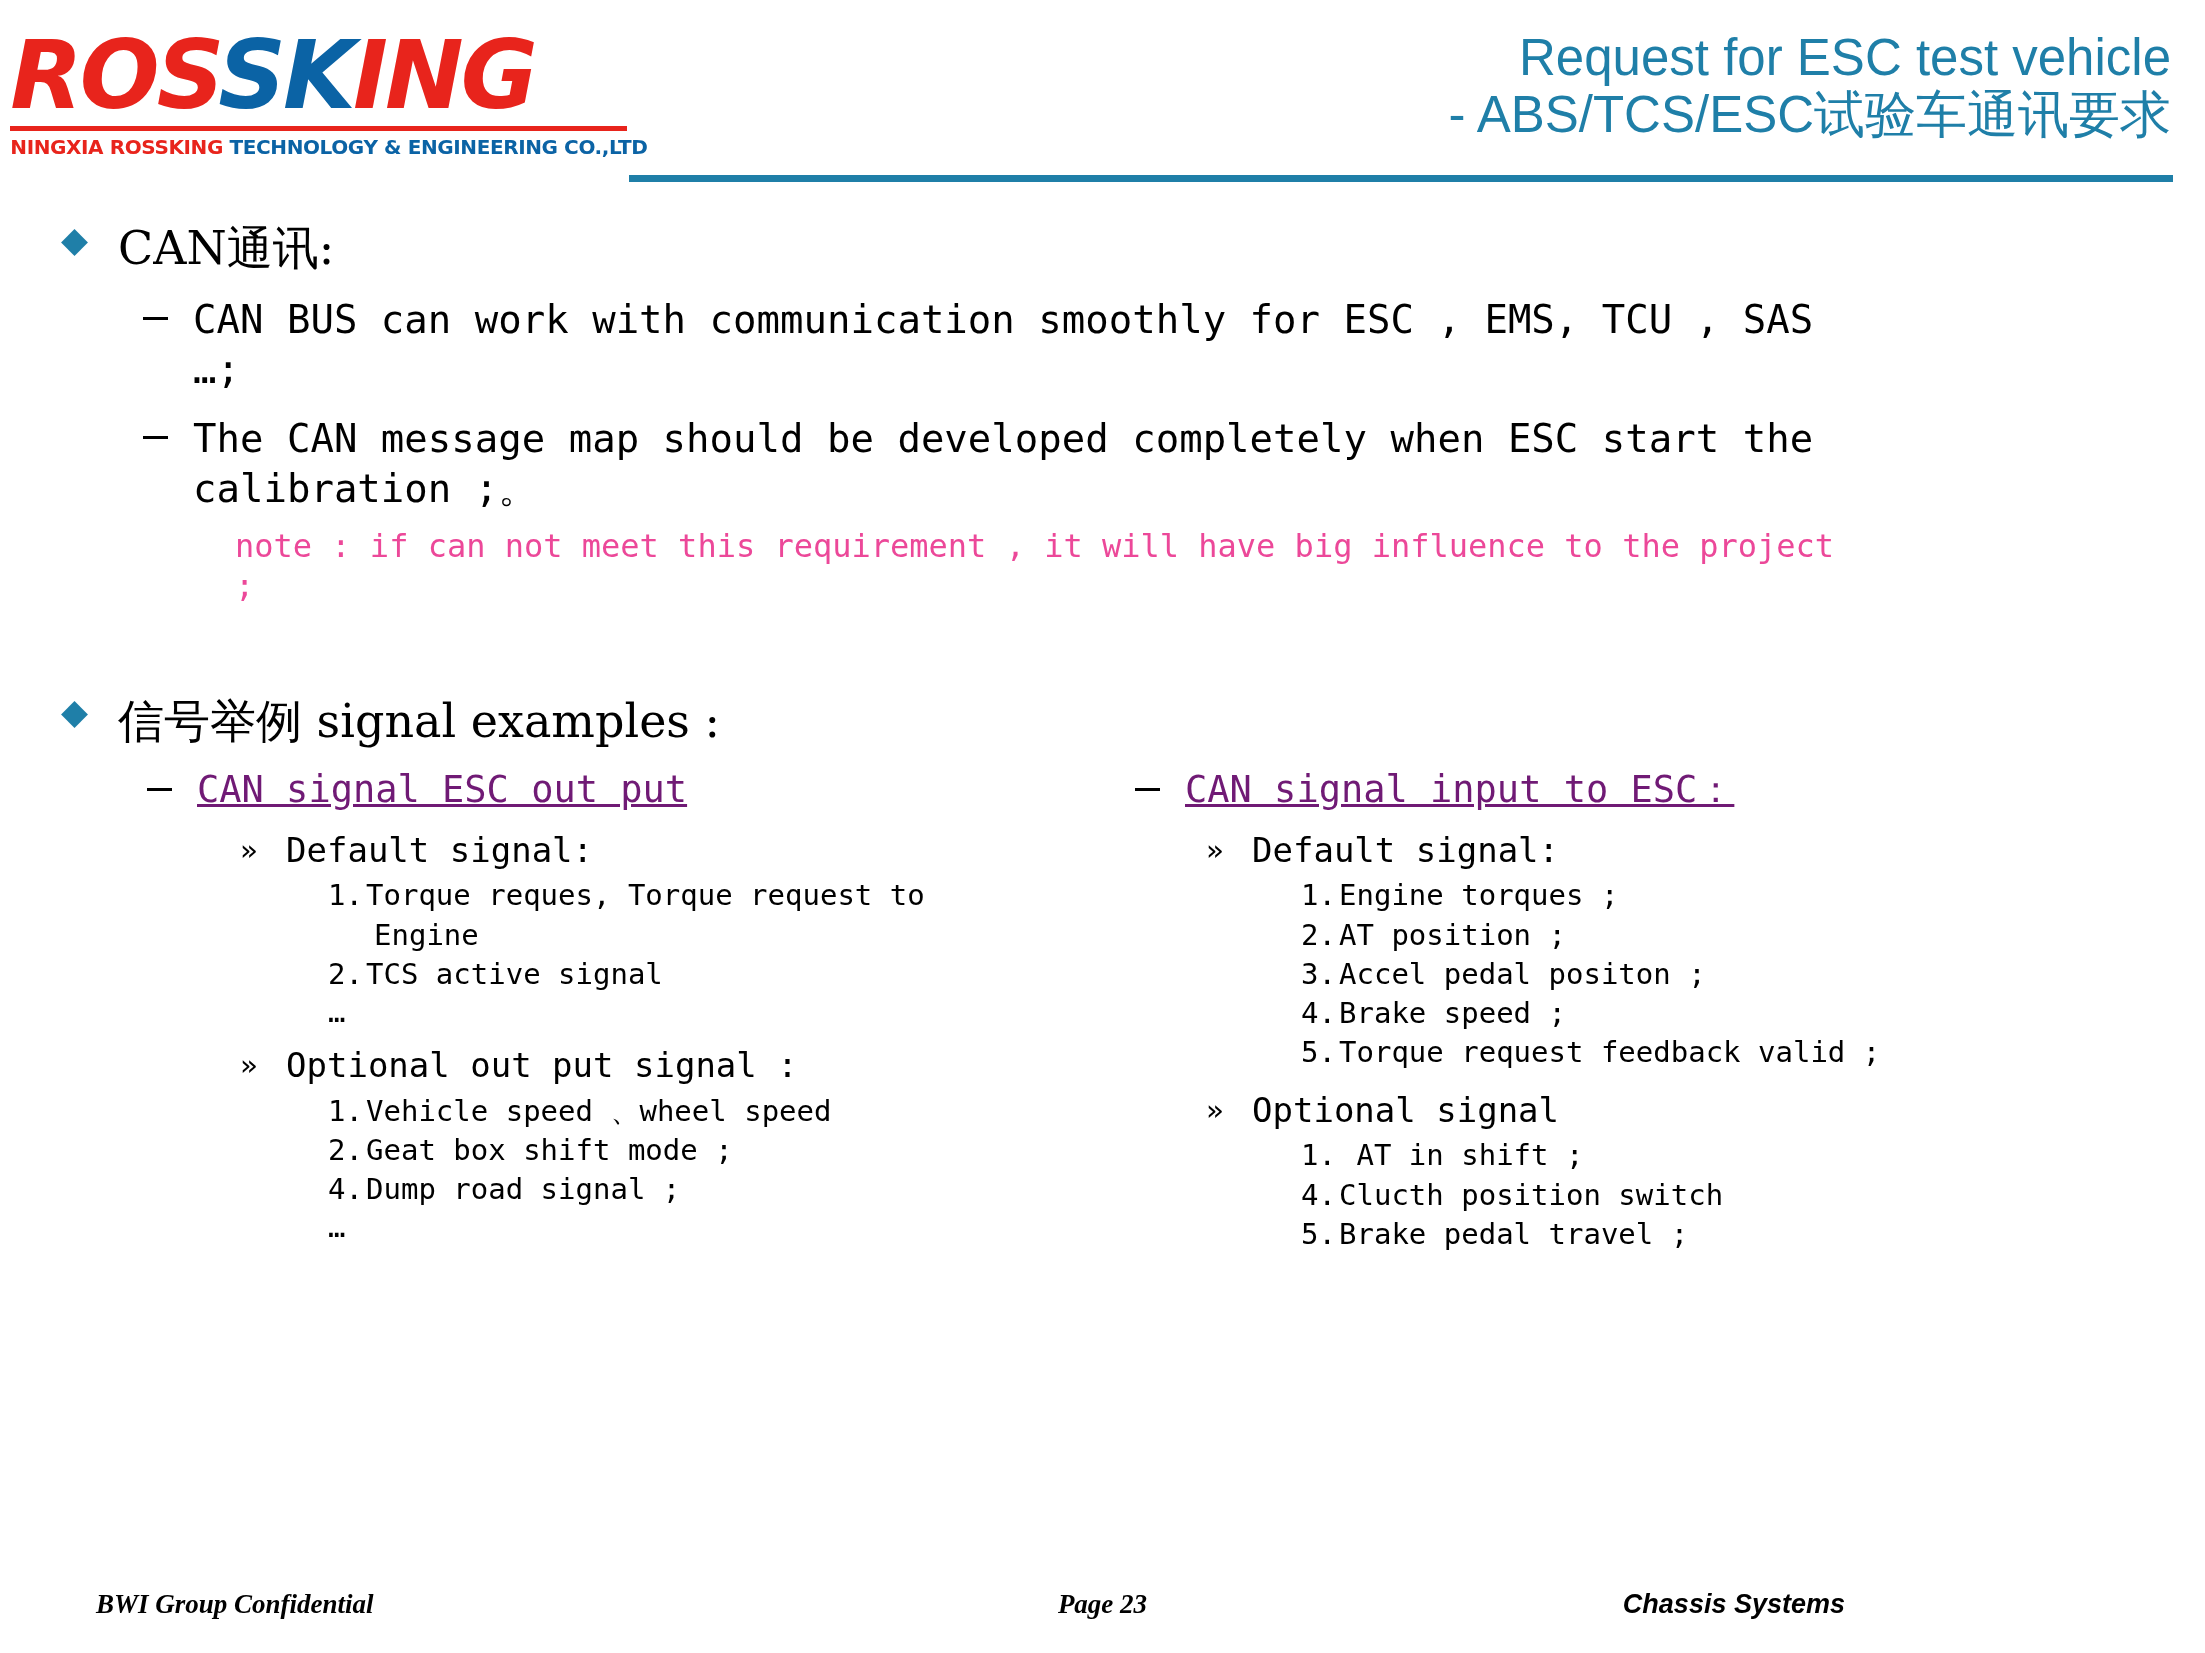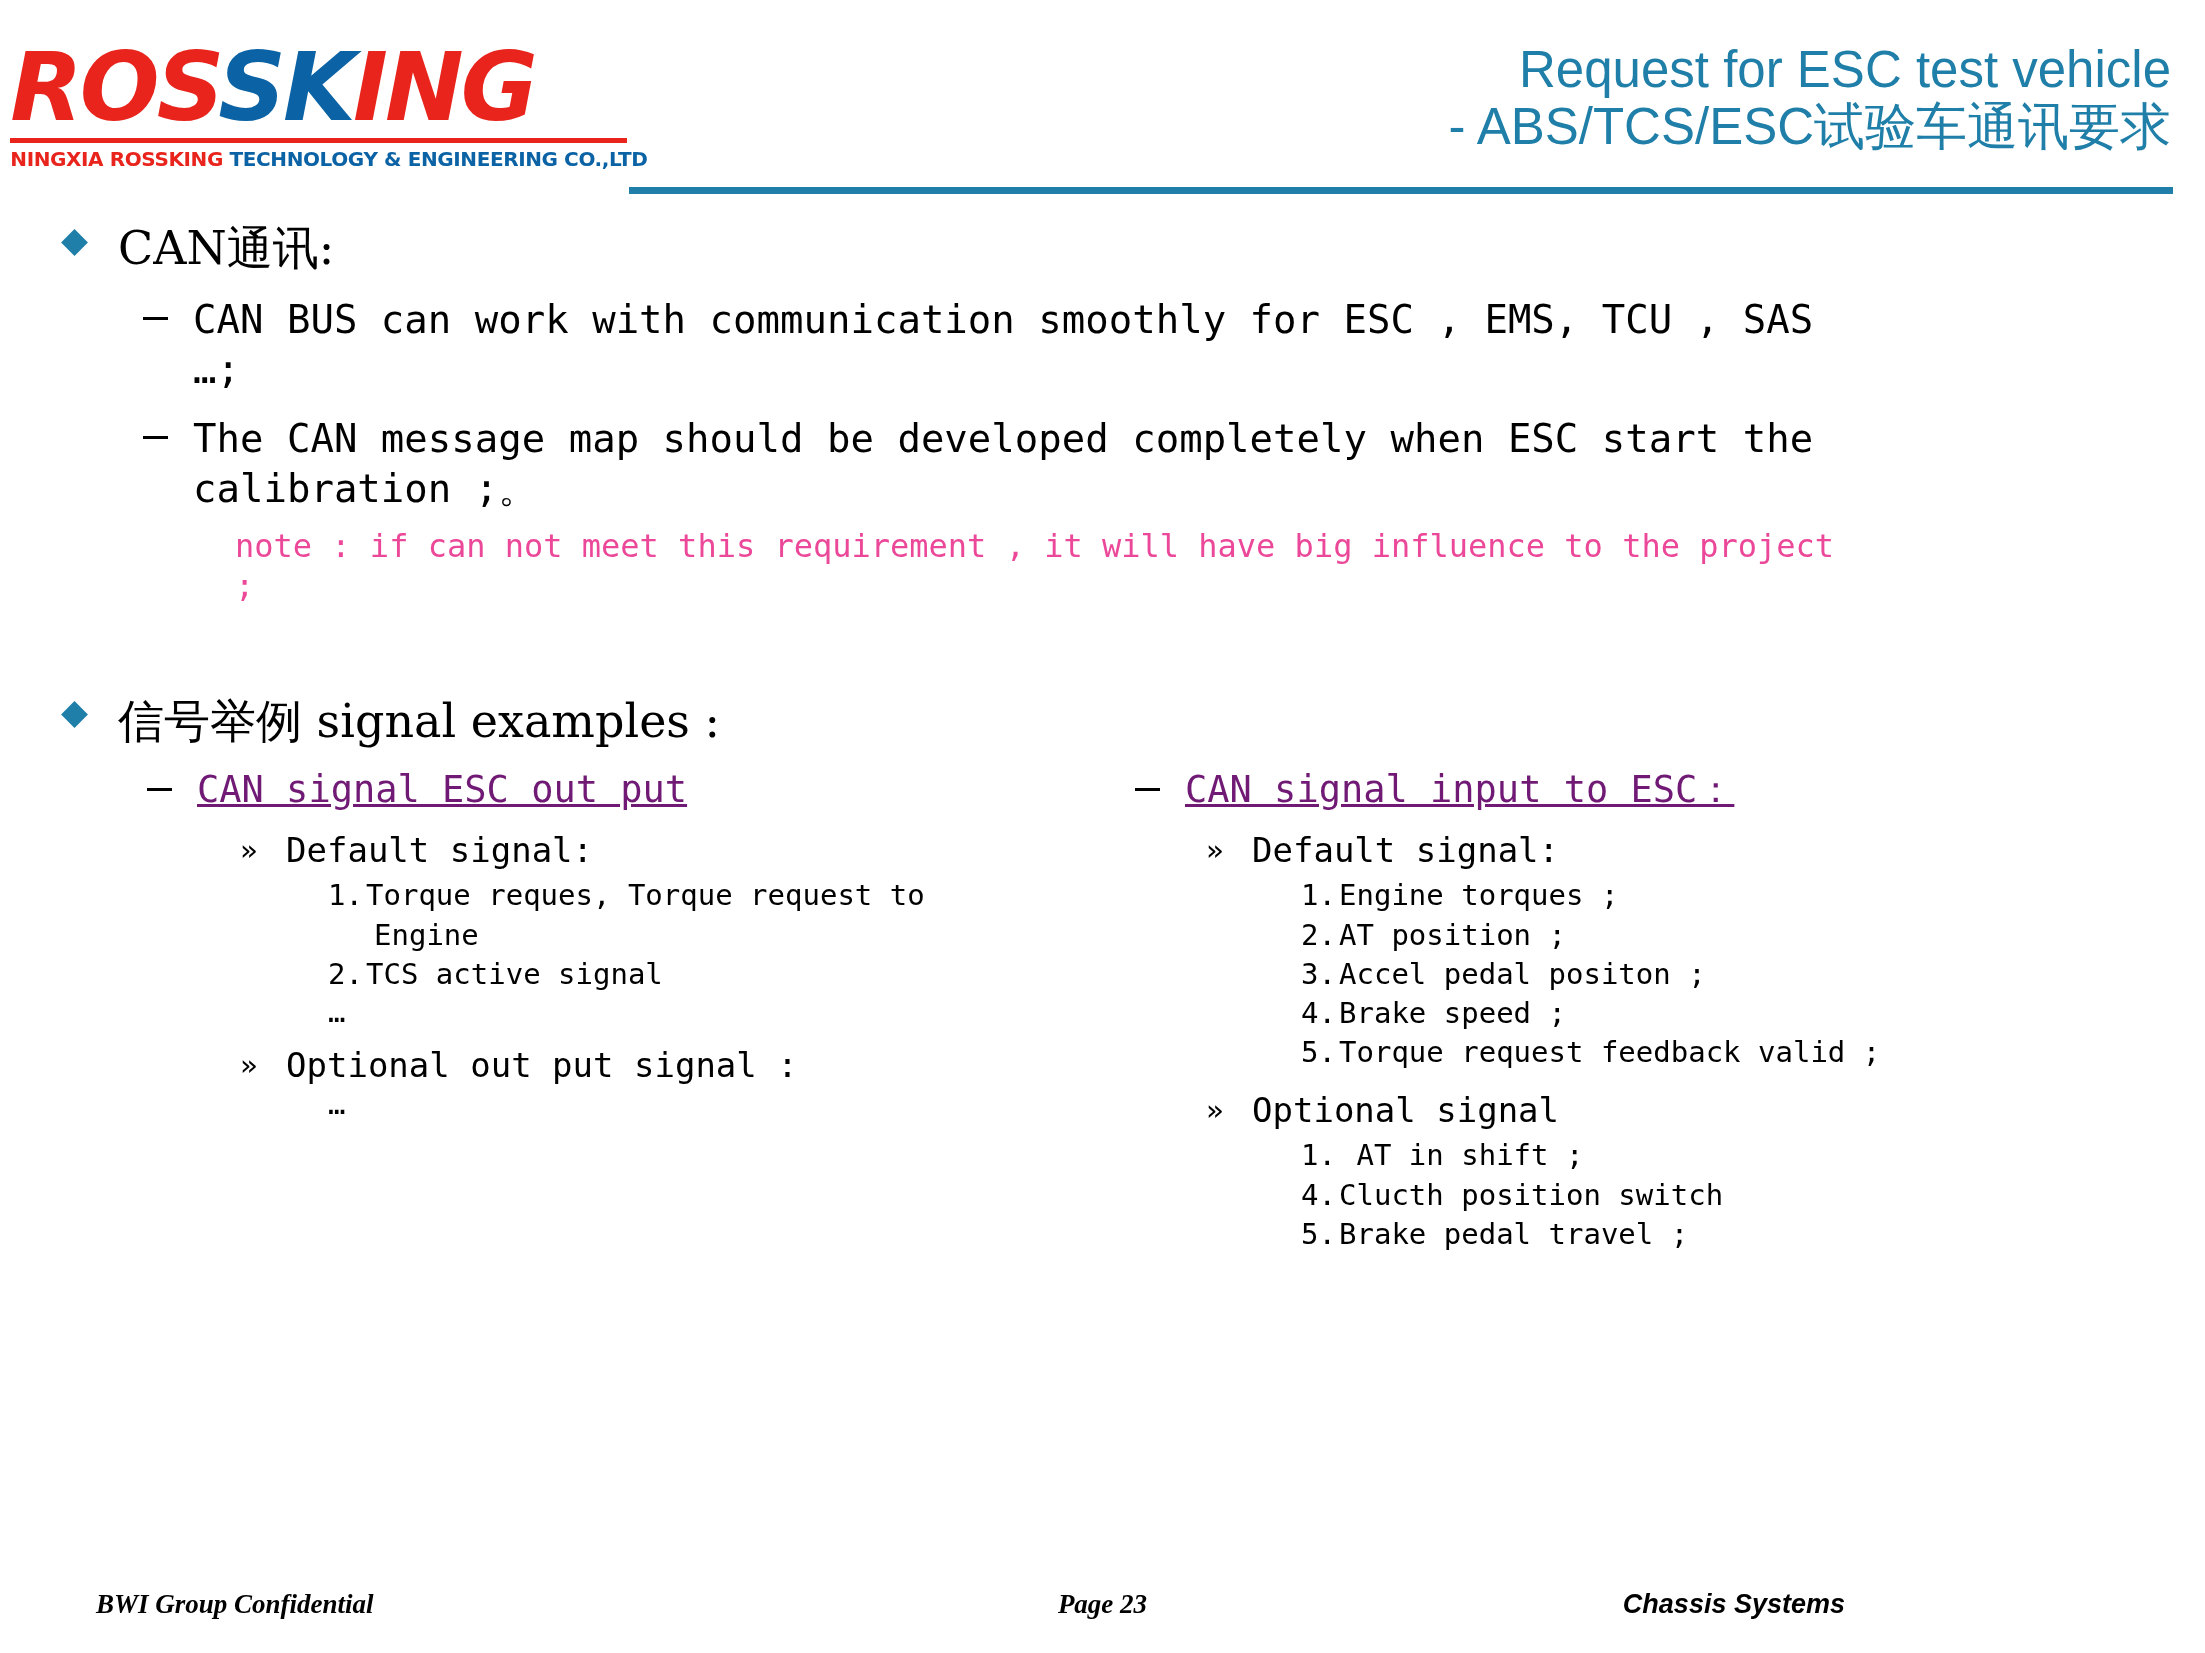--- a/index.html
+++ b/index.html
@@ -11,21 +11,21 @@
     height: 1654px;
     background: #ffffff;
     font-family: "Liberation Serif", serif;
     overflow: hidden;
     position: relative;
   }
 
   
   .header {
     position: absolute;
-    top: 12px; left: 0;
+    top: 0; left: 0;
     width: 2205px;
     height: 190px;
   }
   .logo-block {
     position: absolute;
     top: 29px;
     left: 10.3px;
     width: 632px;
   }
   .logo-word {
@@ -298,20 +298,31 @@
         <div>
           <span class="num">2.</span><span>TCS active signal</span>
         </div>
       </div>
       <div class="ellip">…</div>
 
       <div class="lvl3">
         <span class="chev">»</span>
         <span>Optional out put signal :</span>
       </div>
+      <div class="lvl4">
+        <div>
+          <span class="num">1.</span><span>Vehicle speed 、wheel speed</span>
+        </div>
+        <div>
+          <span class="num">2.</span><span>Geat box shift mode ;</span>
+        </div>
+        <div>
+          <span class="num">4.</span><span>Dump road signal ;</span>
+        </div>
+      </div>
       <div class="ellip">…</div>
     </div>
 
     <div class="col col-right">
       <div class="lvl2b">
         <span class="dash"></span>
         <span class="u">CAN signal input to ESC：</span>
       </div>
 
       <div class="lvl3">

